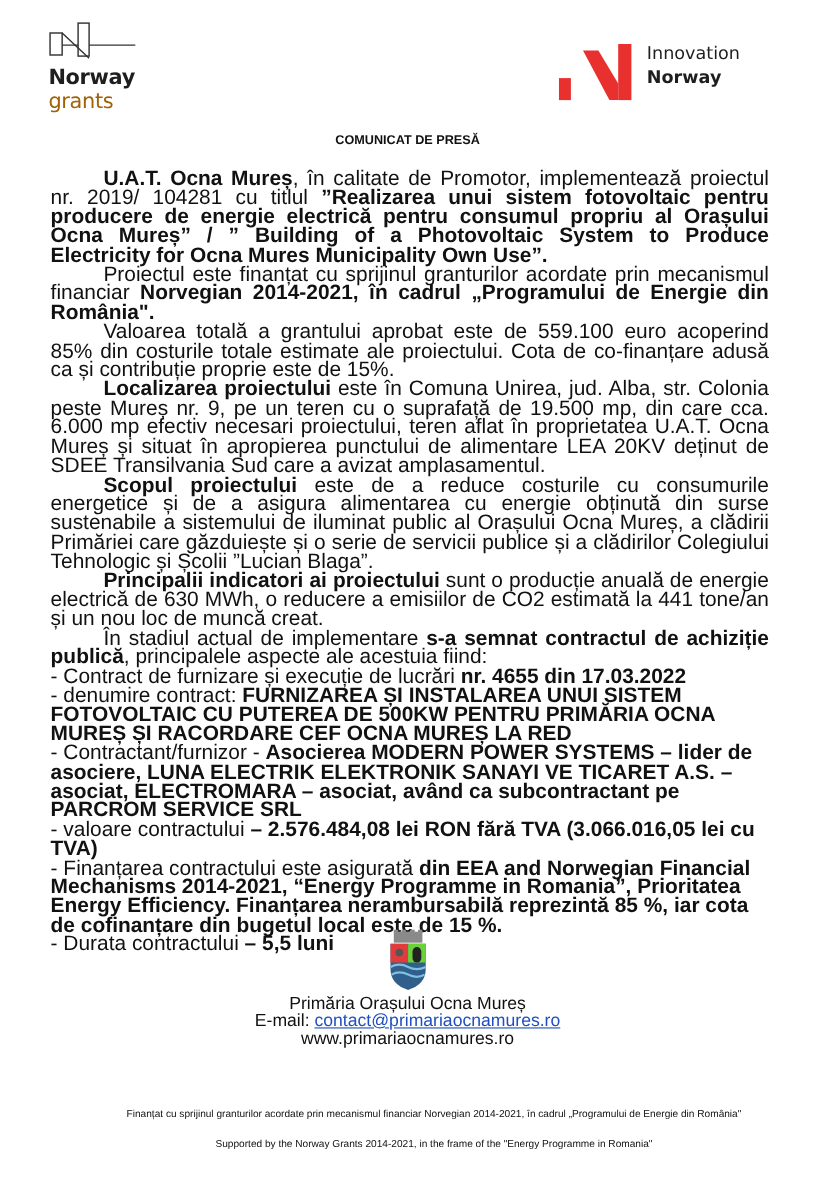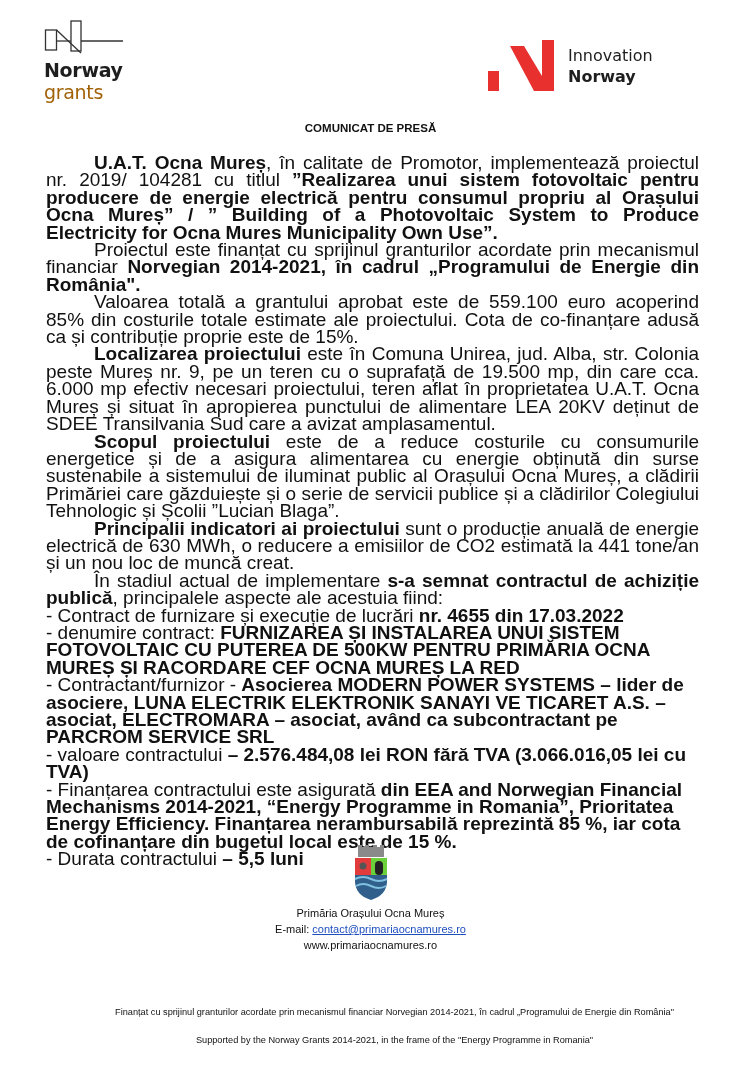--- a/index.html
+++ b/index.html
@@ -2,30 +2,30 @@
 <html><head>
 <meta charset="utf-8">
 <style>
   html, body { margin: 0; padding: 0; background: #ffffff; }
   body { width: 741px; height: 1080px; position: relative; overflow: hidden;
          font-family: "Liberation Sans", sans-serif; color: #111; }
   .logo-ng { position: absolute; left: 44px; top: 20px; width: 90px; }
   .logo-ng svg { display: block; }
   .ng-word1 { font-family: "DejaVu Sans", sans-serif; font-weight: bold; font-size: 19px; color: #1e1e1e; margin-top: 5px; letter-spacing: -0.3px; line-height: 22px; }
   .ng-word2 { font-family: "DejaVu Sans", sans-serif; font-size: 19px; color: #a16207; line-height: 22px; letter-spacing: -0.3px; }
-  .logo-in { position: absolute; left: 488px; top: 38px; display: flex; align-items: center; }
+  .logo-in { position: absolute; left: 508px; top: 38px; display: flex; }
   .in-text { margin-left: 12px; font-family: "DejaVu Sans", sans-serif; font-size: 16px; color: #1e1e1e; line-height: 21px; }
   .in-text .b { font-weight: bold; }
   .title { position: absolute; top: 122px; left: 0; width: 741px; text-align: center; font-weight: bold; font-size: 11.5px; }
   .body { position: absolute; left: 46px; top: 154px; width: 653px; font-size: 19px; line-height: 17.4px; }
   .p { text-align: justify; margin: 0; }
   .ind { text-indent: 48px; }
   .left { text-align: left; }
   b { font-weight: bold; }
-  .contact { position: absolute; top: 845px; left: 0; width: 741px; text-align: center; font-size: 11px; line-height: 16px; }
+  .contact { position: absolute; top: 845px; left: 0; width: 741px; text-align: center; font-size: 16px; line-height: 16px; }
   .crest { display: block; margin: 0 auto 4px auto; }
   .email-link { color: #1f4fbf; text-decoration: underline; }
   .footer { position: absolute; left: 0; width: 741px; text-align: center; font-size: 9.2px; padding-left: 24px; }
   .f1 { top: 1007px; }
   .f2 { top: 1035px; }
 </style>
 </head>
 <body>
 
 <div class="logo-ng">

